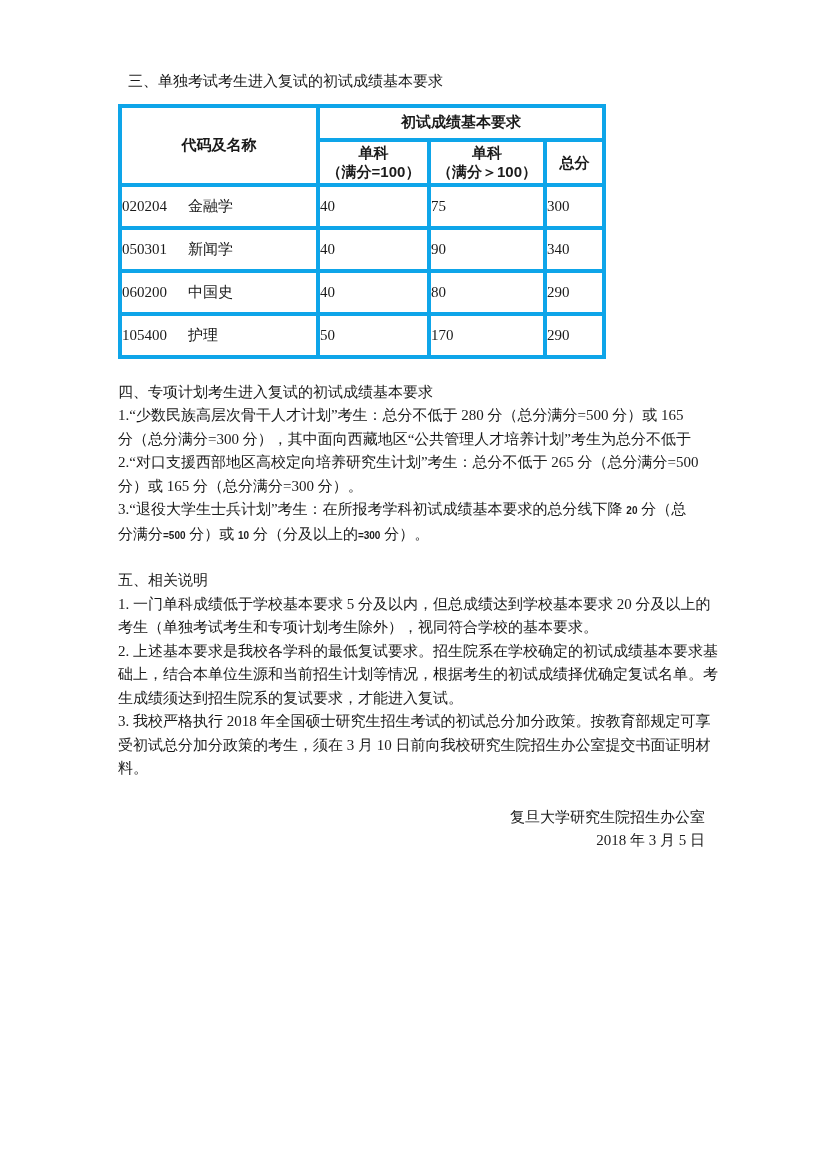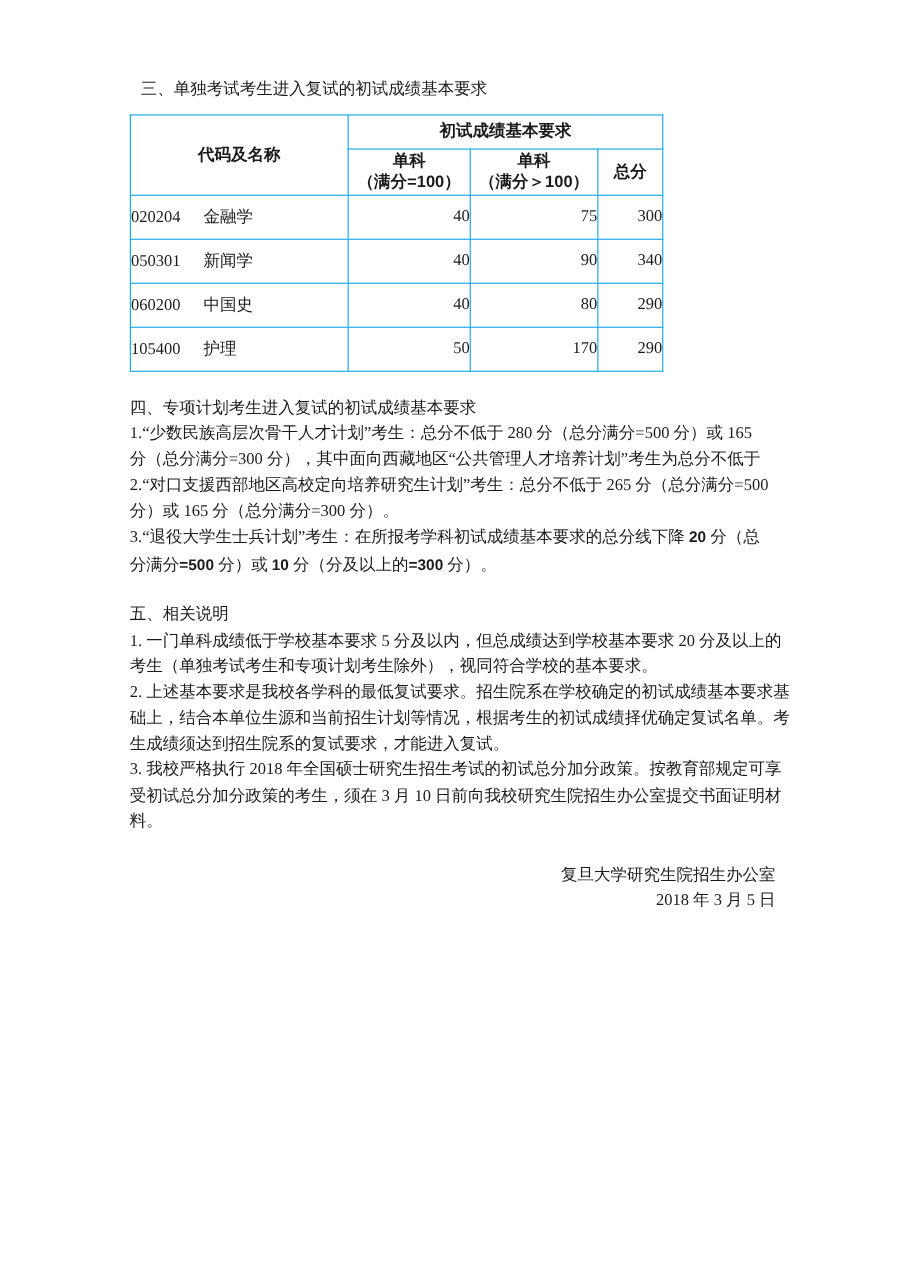--- a/index.html
+++ b/index.html
@@ -26,48 +26,48 @@
   }
   .heading-indent { padding-left: 10px; }
 
   
   table.score-table {
     border-collapse: collapse;
     margin-top: 10px;
     table-layout: fixed;
   }
   table.score-table th, table.score-table td {
-    border: 1px solid #0ea5e9;
+    border: 4px solid #0ea5e9;
     padding: 0;
   }
   table.score-table thead th {
     font-family: "Liberation Sans", "DejaVu Sans", sans-serif;
     font-weight: bold;
     font-size: 15px;
     text-align: center;
     vertical-align: middle;
   }
   .row-group th { height: 30px; }
   .row-sub th { height: 41px; white-space: pre-line; line-height: 19px; }
   table.score-table tbody td {
     font-size: 15px;
     height: 39px;
     vertical-align: middle;
   }
   td.cell-name { text-align: left; padding-left: 11px; }
-  td.cell-num  { text-align: right; }
+  td.cell-num  { text-align: left; }
   .subject-name { margin-left: 21px; }
 
   
   .section-4 { margin-top: 22px; }
   .section-5 { margin-top: 22px; }
   .bnum {
     font-family: "Liberation Sans", "DejaVu Sans", sans-serif;
     font-weight: bold;
-    font-size: 14px;
+    font-size: 10px;
   }
 
   
   .signature {
     margin-top: 25px;
     text-align: right;
     padding-right: 5px;
   }
   .signature .line { white-space: nowrap; }
 </style>

